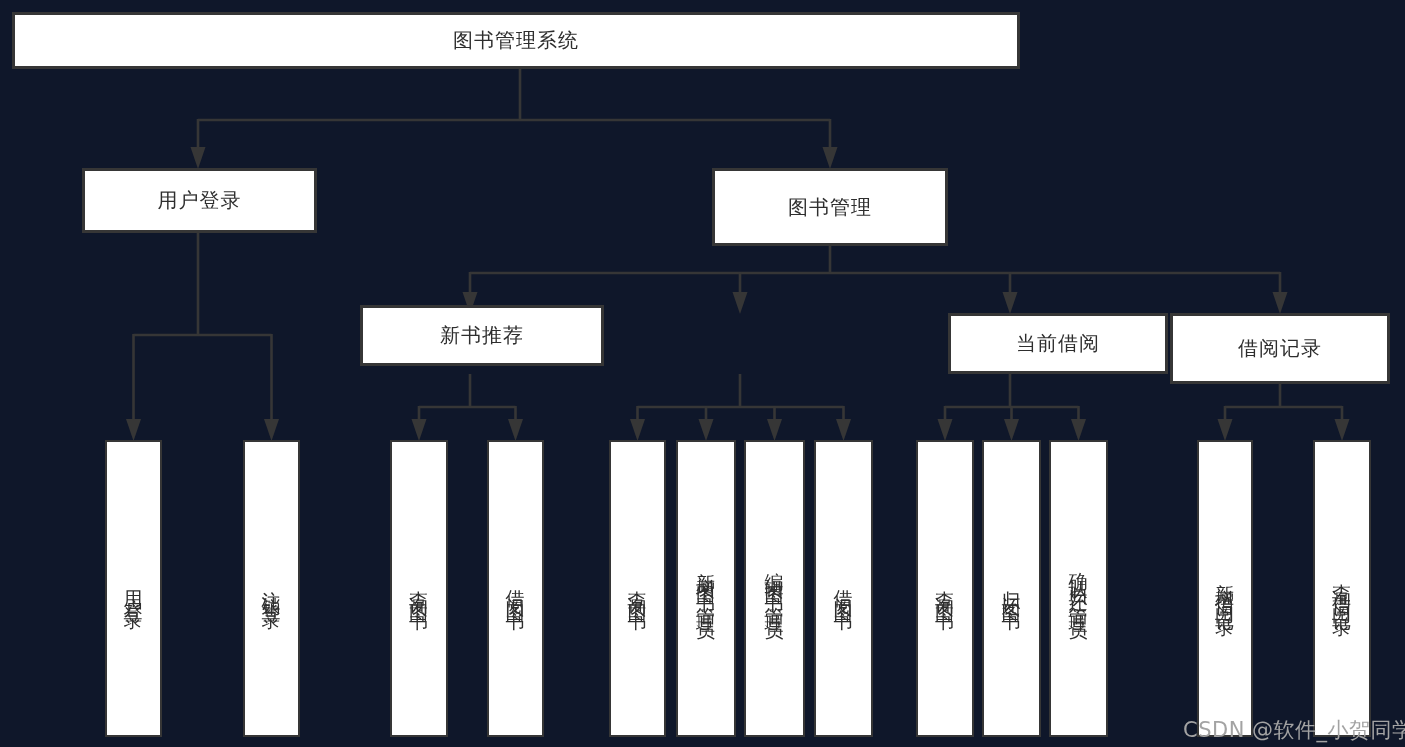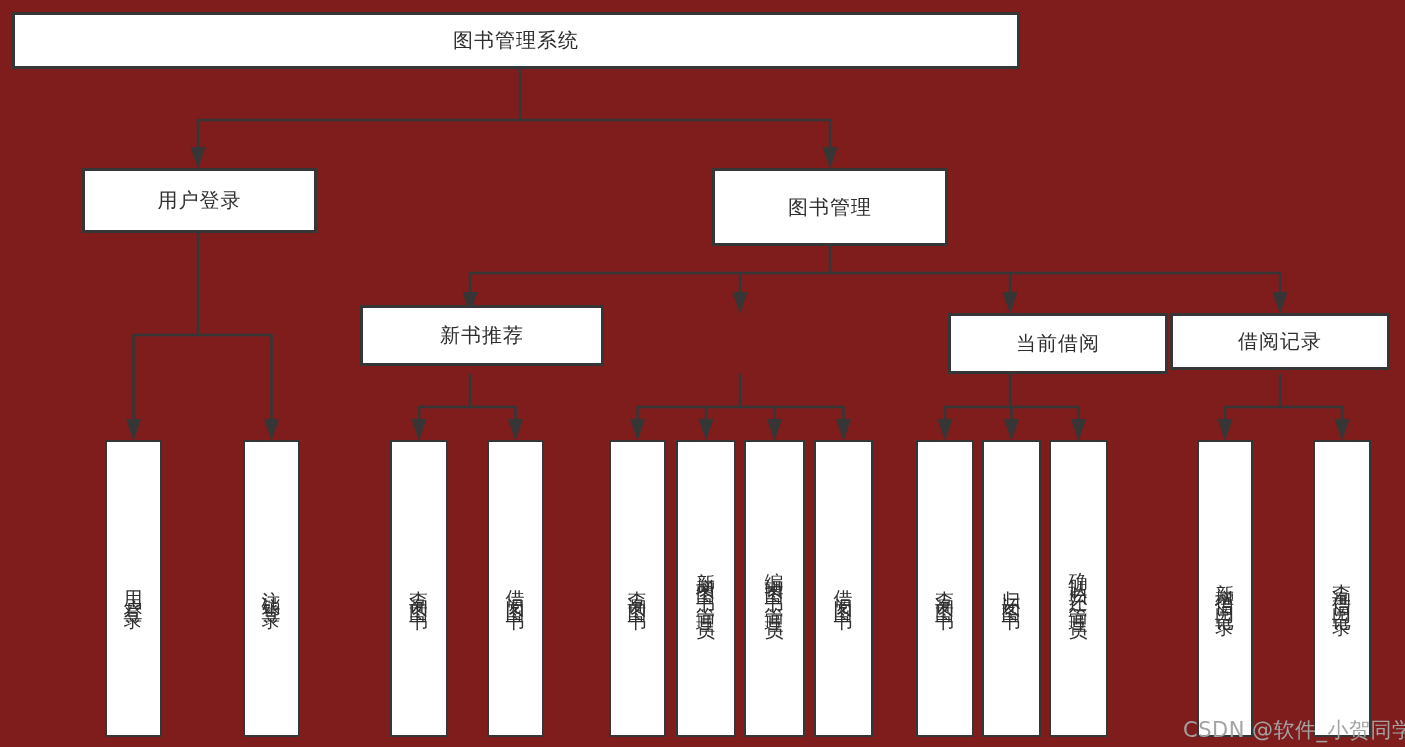--- a/index.html
+++ b/index.html
@@ -4,21 +4,21 @@
 <style>
   html, body {
     margin: 0;
     padding: 0;
     background: #ffffff;
   }
   .canvas {
     position: relative;
     width: 1405px;
     height: 747px;
-    background: #7f1d1d;
+    background: #0f172a;
     font-family: "DejaVu Sans", "Liberation Sans", sans-serif;
     color: #2e2e2e;
     overflow: hidden;
   }
   .wires {
     position: absolute;
     left: 0;
     top: 0;
     width: 1405px;
     height: 747px;
@@ -125,21 +125,21 @@
     </g>
   </svg>
 
   <div class="box" style="left:12px; top:12px; width:1008px; height:57px;">图书管理系统</div>
 
   <div class="box" style="left:82px; top:168px; width:235px; height:65px;">用户登录</div>
   <div class="box" style="left:712px; top:168px; width:236px; height:78px;">图书管理</div>
 
   <div class="box" style="left:360px; top:305px; width:244px; height:61px;">新书推荐</div>
   <div class="box" style="left:900px; top:313px; width:220px; height:61px;margin-left:48px;">当前借阅</div>
-  <div class="box" style="left:1170px; top:313px; width:220px; height:57px;">借阅记录</div>
+  <div class="box" style="left:1170px; top:313px; width:220px; height:71px;">借阅记录</div>
 
   <div class="box leaf" style="left:105px; top:440px; width:57px; height:297px;">用户登录</div>
   <div class="box leaf" style="left:243px; top:440px; width:57px; height:297px;">注销登录</div>
 
   <div class="box leaf" style="left:390px; top:440px; width:58px; height:297px;">查询图书</div>
   <div class="box leaf" style="left:487px; top:440px; width:57px; height:297px;">借阅图书</div>
 
   <div class="box leaf" style="left:609px; top:440px; width:57px; height:297px;">查询图书</div>
   <div class="box leaf" style="left:676px; top:440px; width:60px; height:297px;">新增图书（管理员）</div>
   <div class="box leaf" style="left:744px; top:440px; width:61px; height:297px;">编辑图书（管理员）</div>

